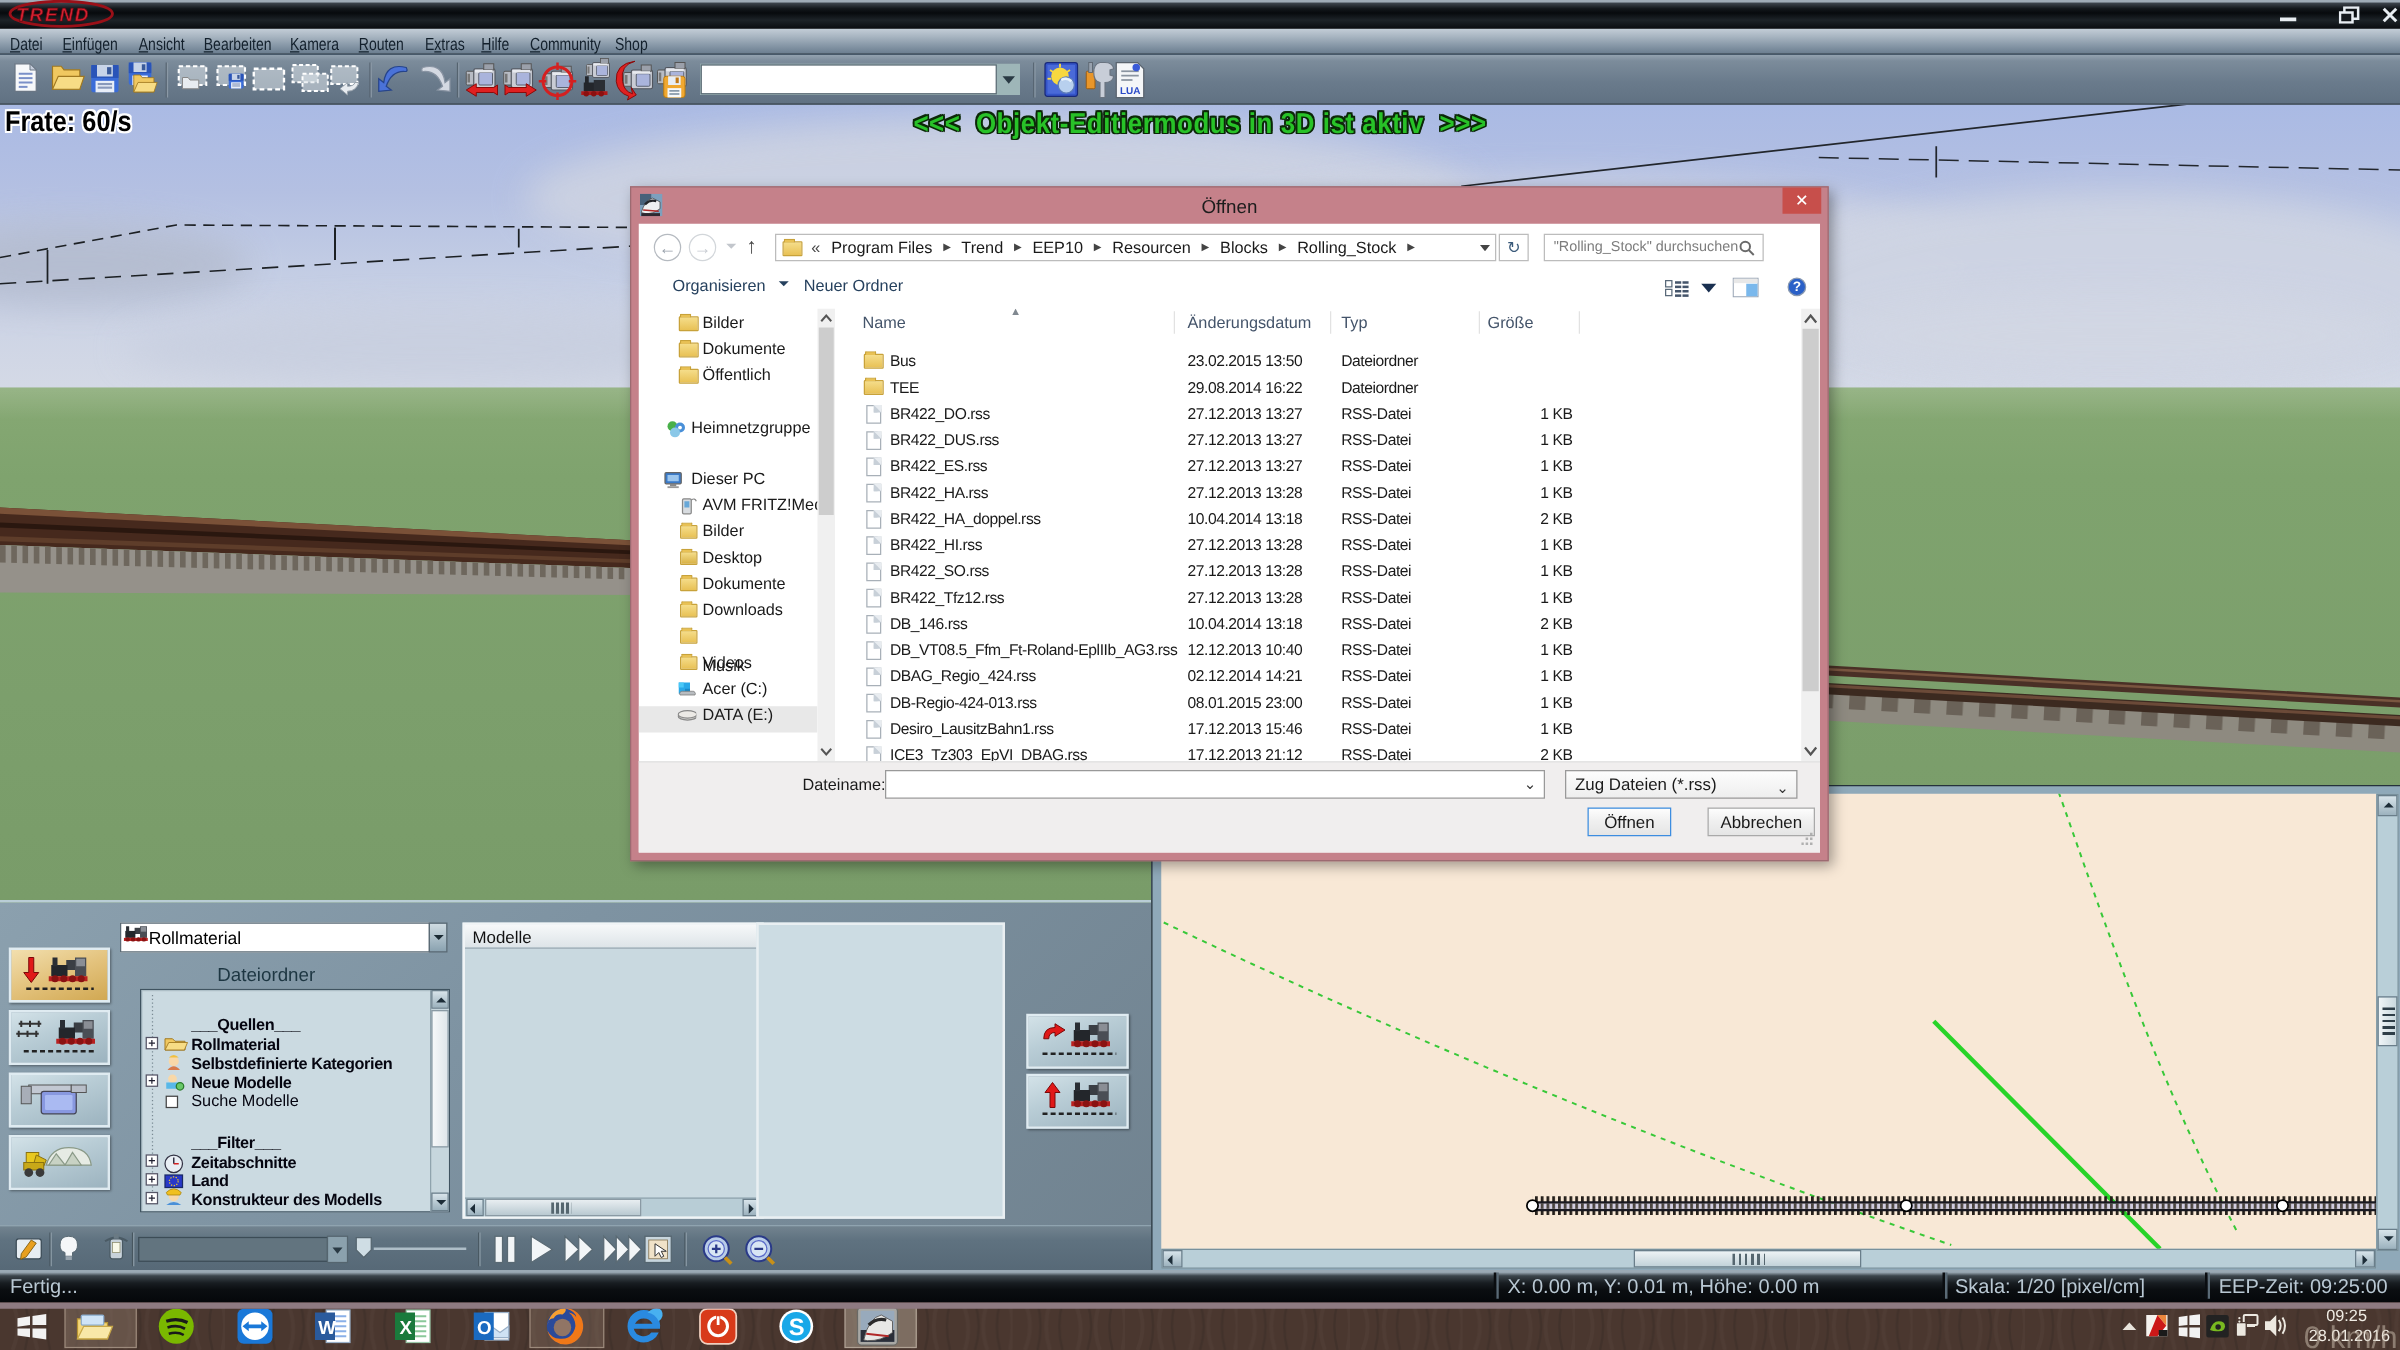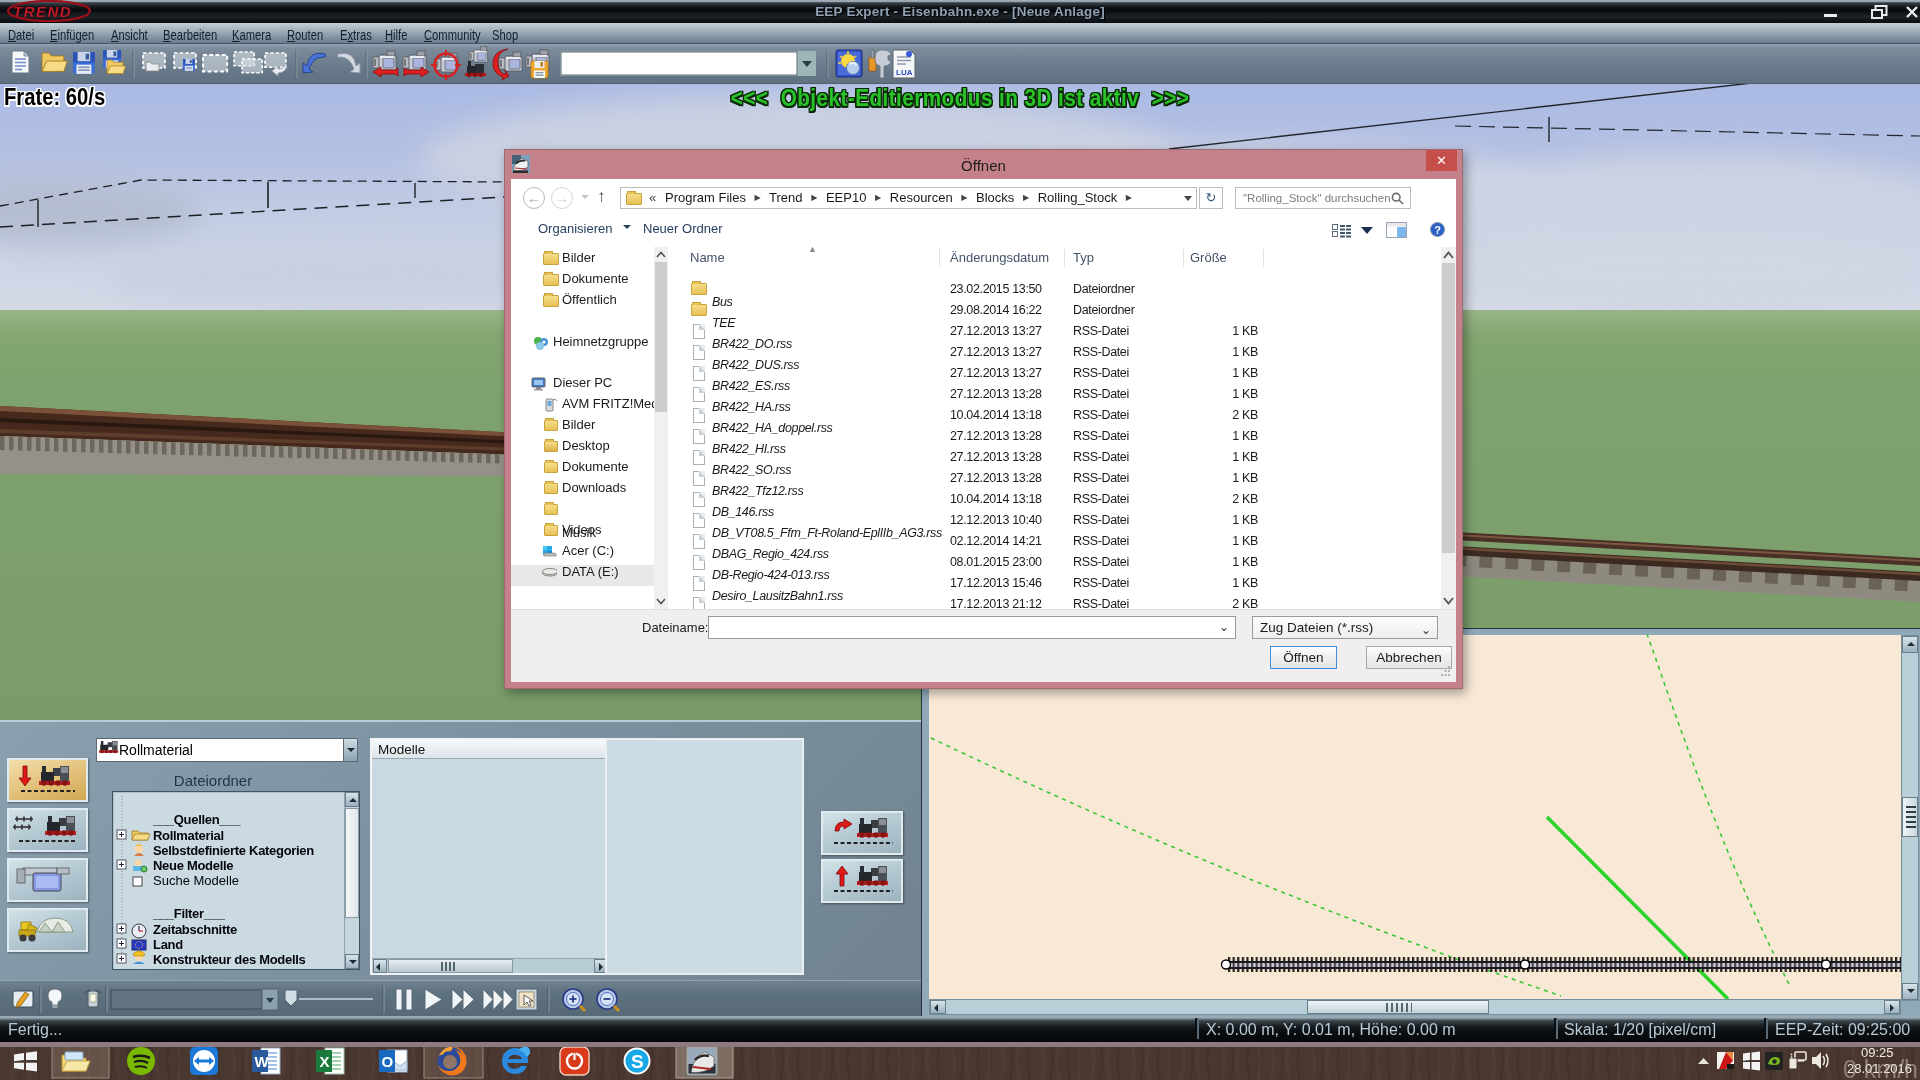--- a/index.html
+++ b/index.html
@@ -82,21 +82,21 @@
 #searchbox { position:absolute; left:724px; top:8px; width:176px; height:22px; background:#fff; border:1px solid #bcbcbc; color:#7d7d7d; line-height:20px; padding-left:7px; font-size:11.5px; white-space:nowrap; overflow:hidden; }
 #cmdrow { position:absolute; left:0; top:38px; width:945px; height:26px; color:#26415e; }
 #leftpane { position:absolute; left:0; top:68px; width:143px; height:362px; overflow:hidden; }
 .lpitem { position:absolute; left:51px; font-size:13px; white-space:nowrap; }
 .lpico { position:absolute; width:15px; height:14px; }
 #midscroll { position:absolute; left:143px; top:68px; width:14px; height:362px; background:#f0f0f0; }
 #filelist { position:absolute; left:157px; top:68px; width:773px; height:362px; overflow:hidden; }
 #rscroll { position:absolute; left:930px; top:68px; width:15px; height:362px; background:#f0f0f0; }
 .fhdr { position:absolute; top:3px; color:#44546a; }
 .frow { position:absolute; left:0; width:773px; height:21px; font-size:12.5px; letter-spacing:-0.35px; }
-.fname { position:absolute; left:44px; top:16px;font-style:italic; }
+.fname { position:absolute; left:44px; top:3px; }
 .fdate { position:absolute; left:282px; top:3px; }
 .ftype { position:absolute; left:405px; top:3px; }
 .fsize { position:absolute; left:520px; top:3px; width:70px; text-align:right; }
 .hsep { position:absolute; top:2px; width:1px; height:18px; background:#e2e2e2; }
 .docico { position:absolute; left:25px; top:3px; width:12px; height:15px; background:#fff; border:1px solid #a8b0b8; }
 .docico:before { content:""; position:absolute; right:-1px; top:-1px; border:3px solid #e8ecf0; border-left-color:#c8d0d8; border-bottom-color:#c8d0d8; }
 .foldico { position:absolute; left:23px; top:4px; width:16px; height:12px; background:linear-gradient(#f5dd8a,#e8c155); border:1px solid #c8a23a; border-radius:1px; }
 .foldico:before { content:""; position:absolute; left:0px; top:-3px; width:7px; height:2px; background:#e8c155; border:1px solid #c8a23a; border-bottom:none; border-radius:1px 1px 0 0; }
 .btn { position:absolute; height:23px; background:linear-gradient(#fdfdfd,#f0f0f0 45%,#e5e5e5); border:1px solid #a9a9a9; text-align:center; font-size:13.5px; color:#1a1a1a; line-height:21px; }
 </style>
@@ -150,21 +150,20 @@
       <rect x="0" y="2" width="500" height="2" fill="#7a5640"></rect>
       <rect x="0" y="14" width="500" height="9" fill="#3c2a20"></rect>
       <rect x="0" y="15" width="500" height="2.5" fill="#6b4a38"></rect>
     </g>
   </svg>
   <div id="fps">Frate: 60/s</div>
   <div id="modetext">&lt;&lt;&lt;&nbsp; Objekt-Editiermodus in 3D ist aktiv &nbsp;&gt;&gt;&gt;</div>
 </div>
 
 <div class="abs" id="titlebar">
-  <div class="abs" id="title-text">EEP Expert - Eisenbahn.exe - [Neue Anlage]</div>
   <svg style="position:absolute;left:4px;top:0px" width="110" height="23">
     <ellipse cx="45" cy="11" rx="41" ry="10" fill="none" stroke="#9a1018" stroke-width="2.2"></ellipse>
     <text x="9" y="17" font-family="Liberation Sans" font-size="15" font-weight="bold" font-style="italic" fill="#d42030" stroke="#5a0a10" stroke-width="0.6" letter-spacing="1.5">TREND</text>
   </svg>
   <div class="abs" style="left:1824px;top:14px;width:13px;height:3px;background:#e8edf2;"></div>
   <svg class="abs" style="left:1871px;top:5px" width="17" height="14">
     <rect x="4.5" y="1" width="11" height="9" fill="none" stroke="#e8edf2" stroke-width="2"></rect>
     <rect x="1" y="5" width="10" height="8" fill="#14181c" stroke="#e8edf2" stroke-width="2"></rect>
   </svg>
   <svg class="abs" style="left:1905px;top:5px" width="14" height="14">

